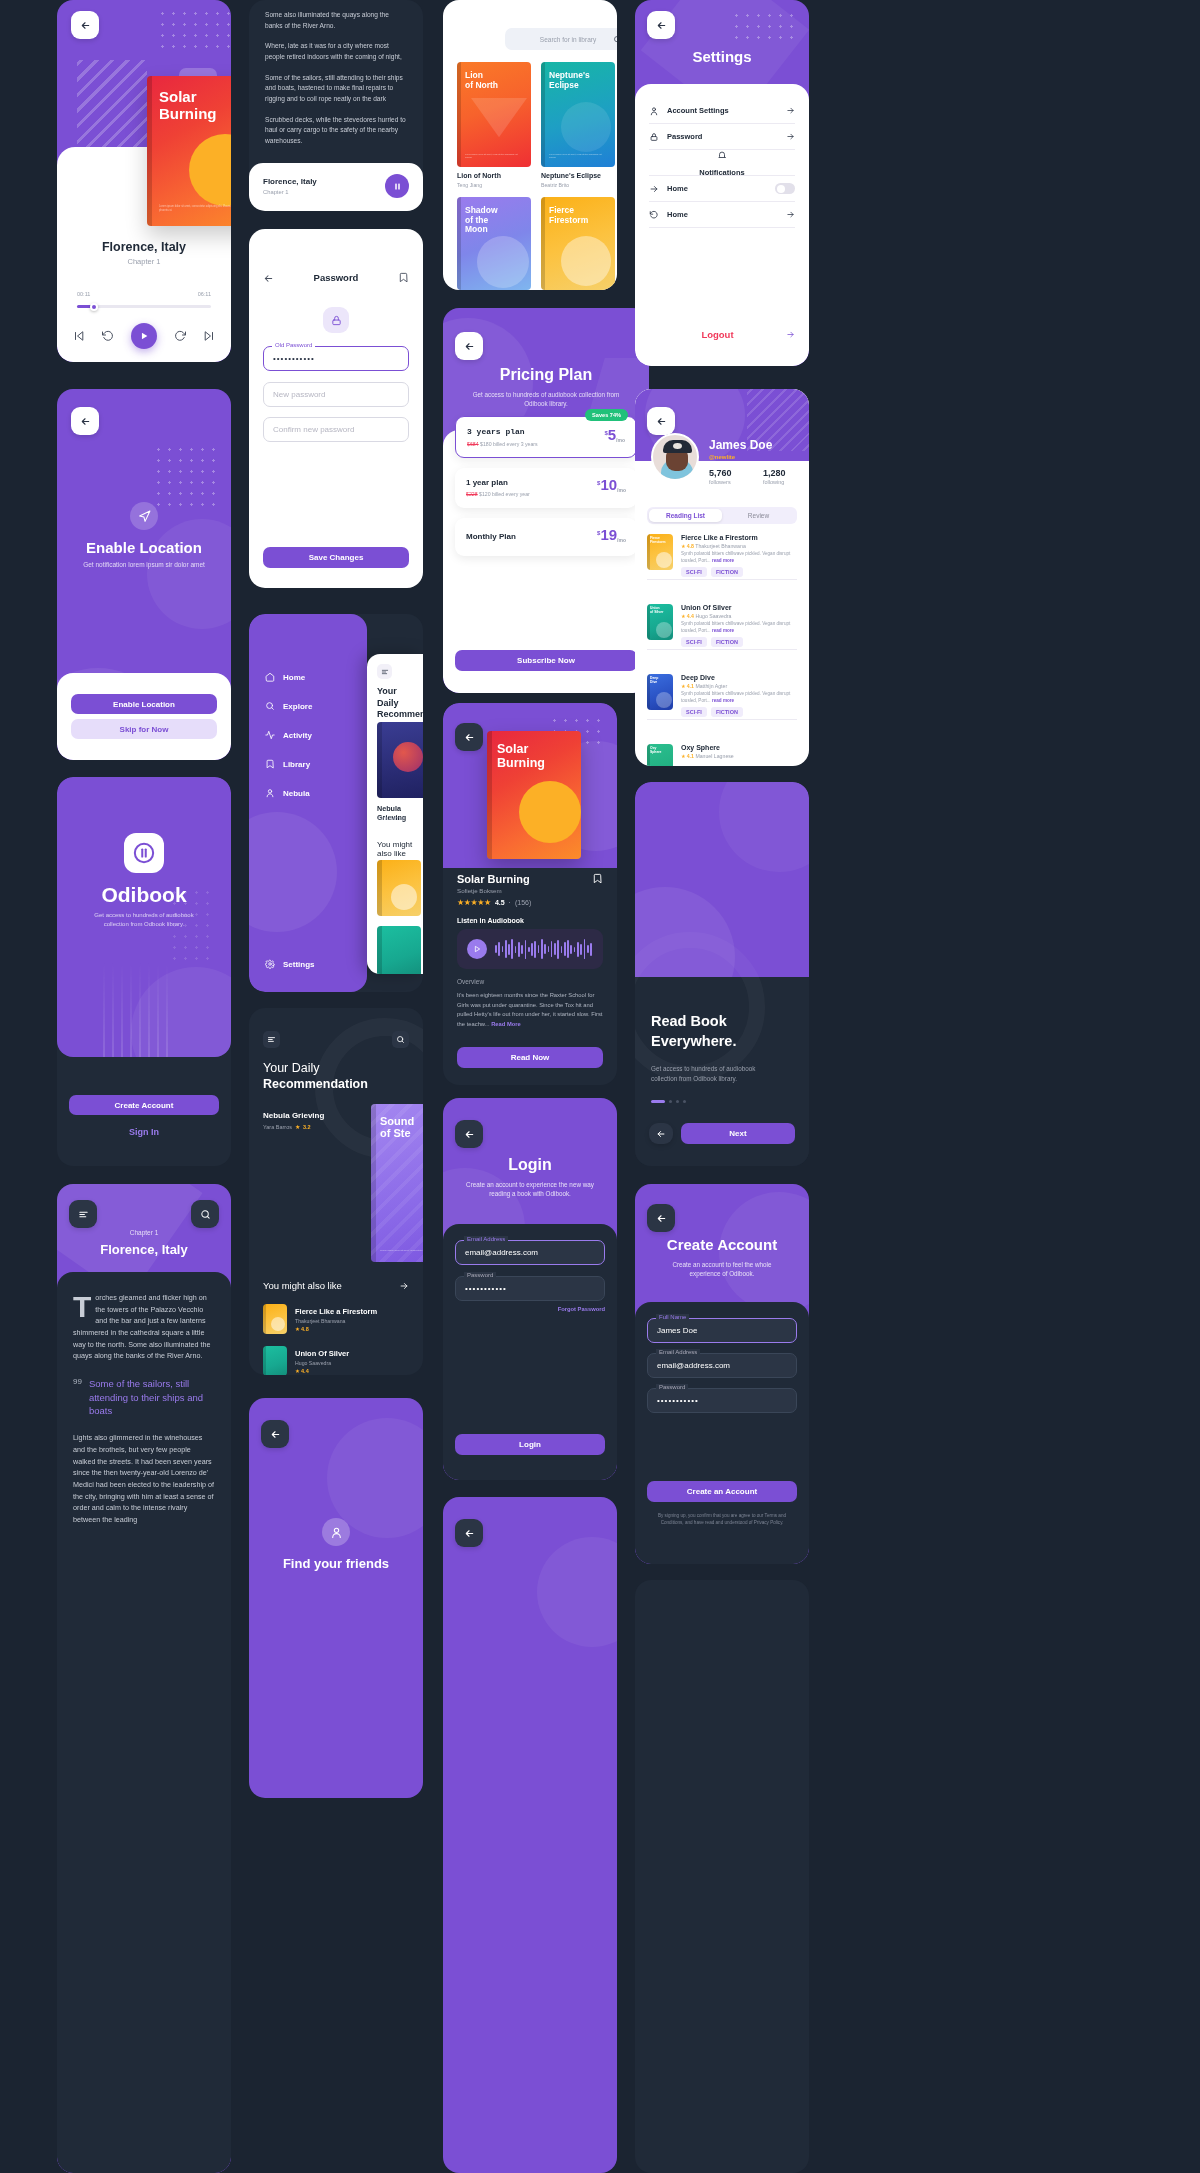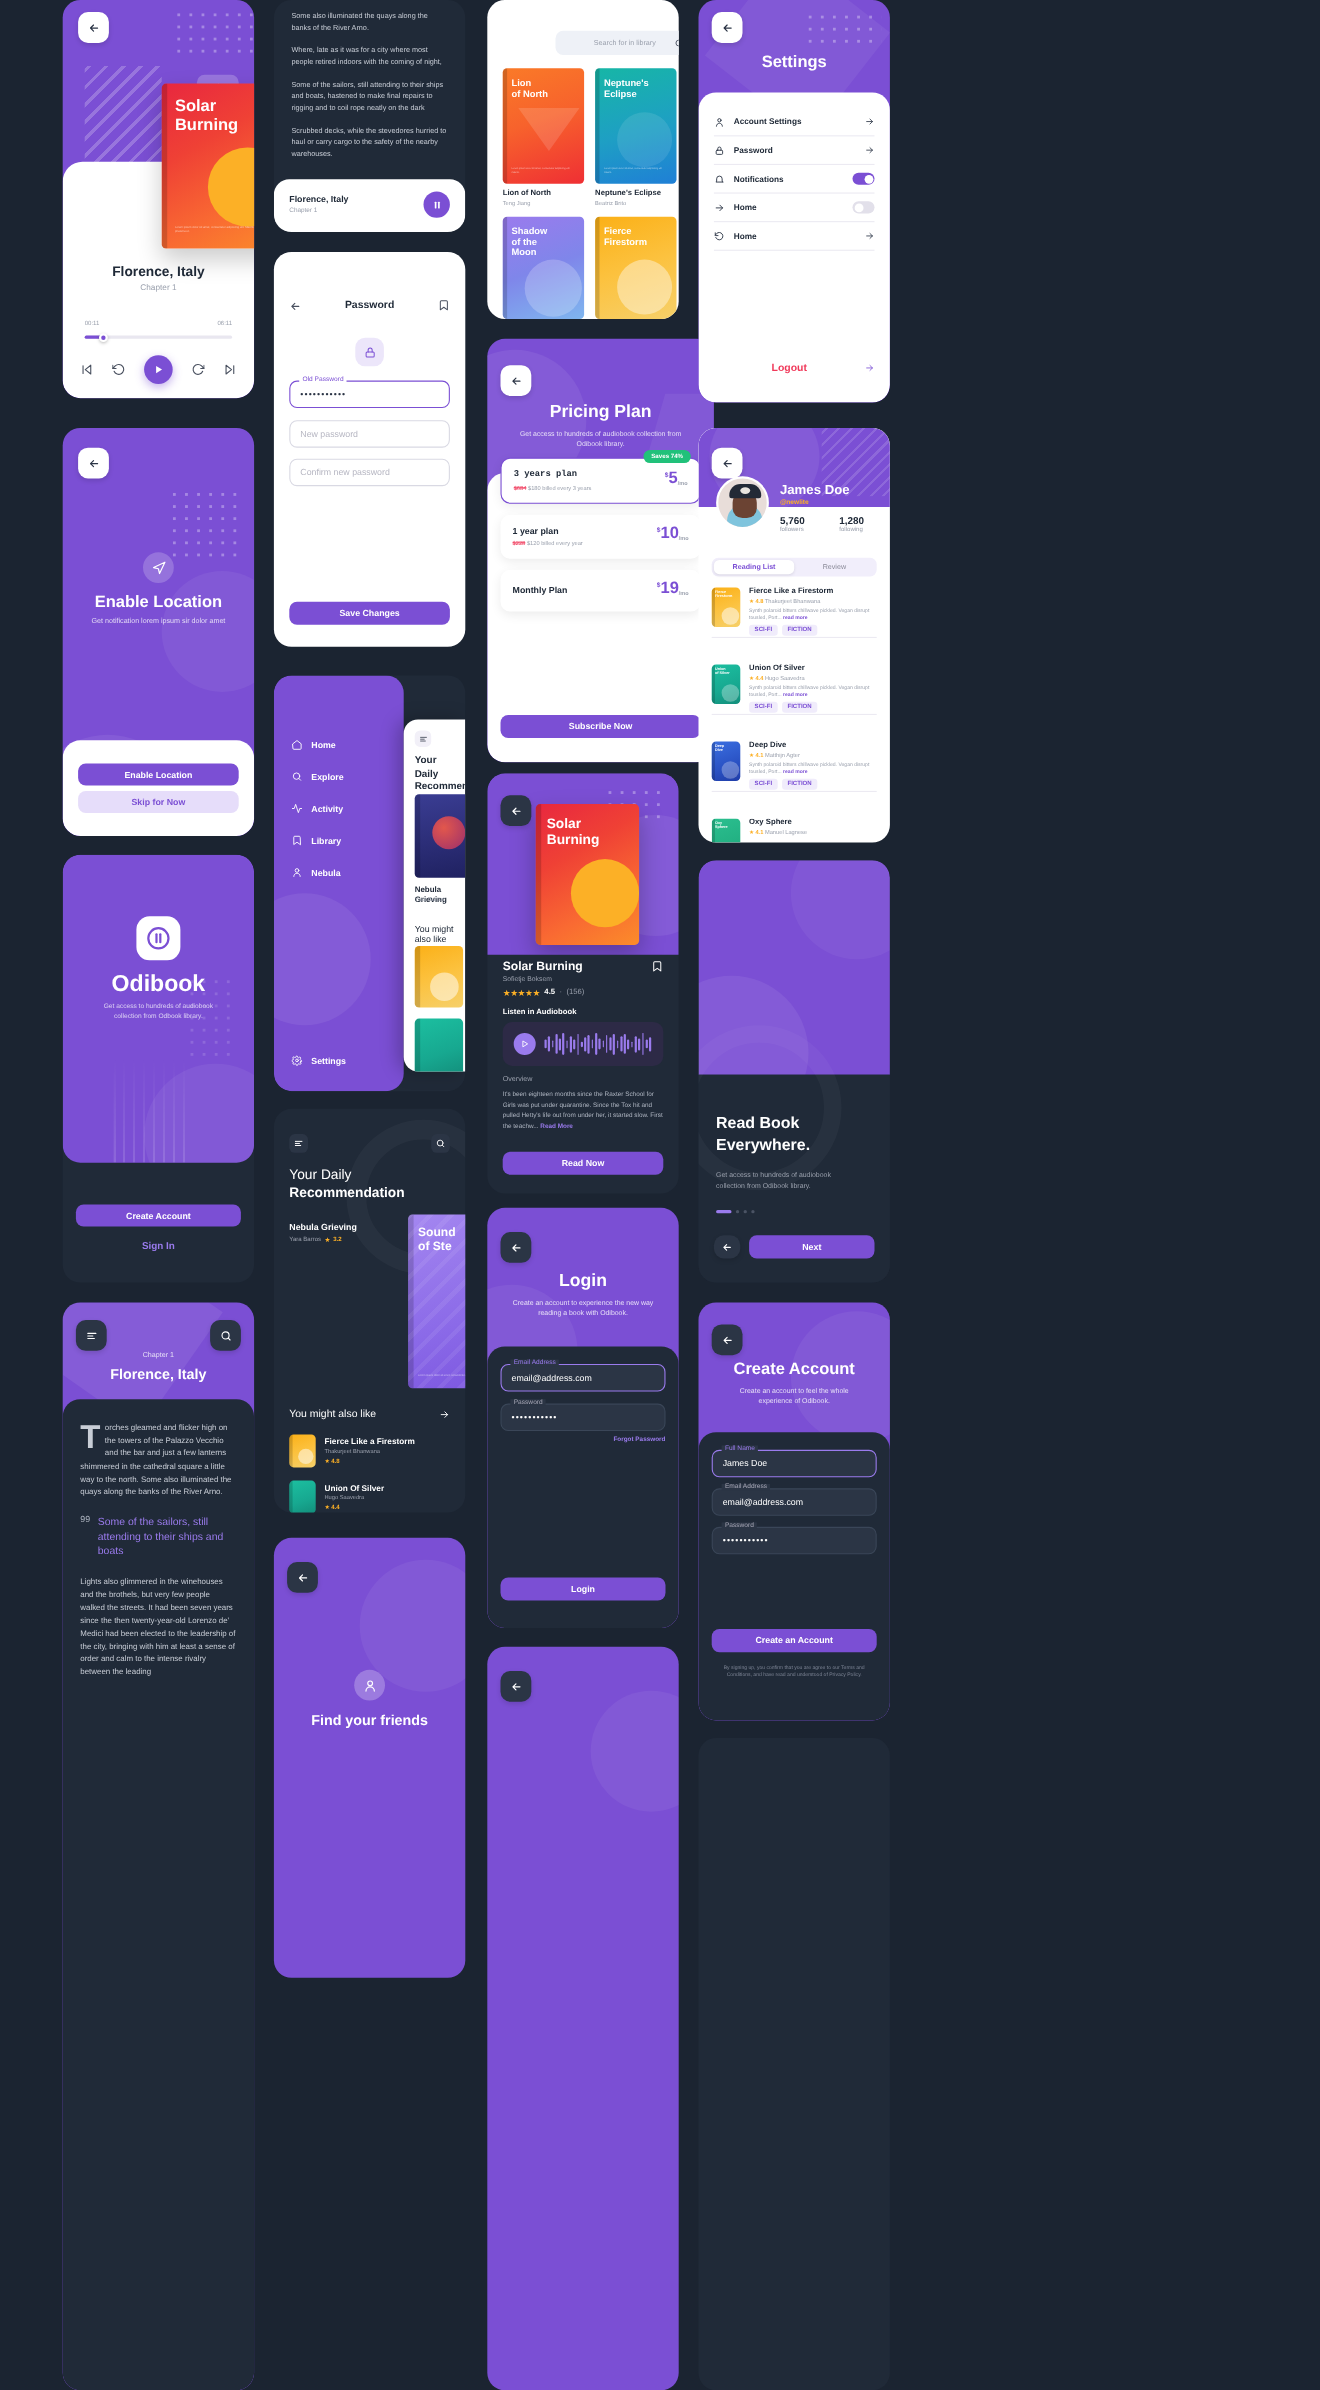--- a/index.html
+++ b/index.html
@@ -680,21 +680,21 @@
             <path d="M8.5 11V7.5a3.5 3.5 0 0 1 7 0V11"></path>
           </svg>
         </span>
     <span style="font-size:7.5px;font-weight:bold;color:#202a38;flex:1;">Password</span>
     <span class="ico">
           <svg width="9" height="9" viewBox="0 0 24 24" fill="none" stroke="#2b3445" stroke-width="2" stroke-linecap="round" stroke-linejoin="round">
             <path d="M5 12h14M13 6l6 6-6 6"></path>
           </svg>
         </span>
   </div>
-  <div class="row-sep" style="position:absolute;left:14px;right:14px;top:150px;height:26px;display:flex;align-items:center;gap:8px;">
+  <div class="row-sep" style="position:absolute;left:14px;right:14px;top:150px;height:26px;display:flex;align-items:center;gap:8px;flex-direction:column;">
     <span class="ico">
           <svg width="10" height="10" viewBox="0 0 24 24" fill="none" stroke="#2b3445" stroke-width="2" stroke-linecap="round" stroke-linejoin="round">
             <path d="M18 16V11a6 6 0 1 0-12 0v5l-1.5 2h15z"></path>
           </svg>
         </span>
     <span style="font-size:7.5px;font-weight:bold;color:#202a38;flex:1;">Notifications</span>
     <span class="toggle on">
           <span class="kn"></span>
         </span>
   </div>

